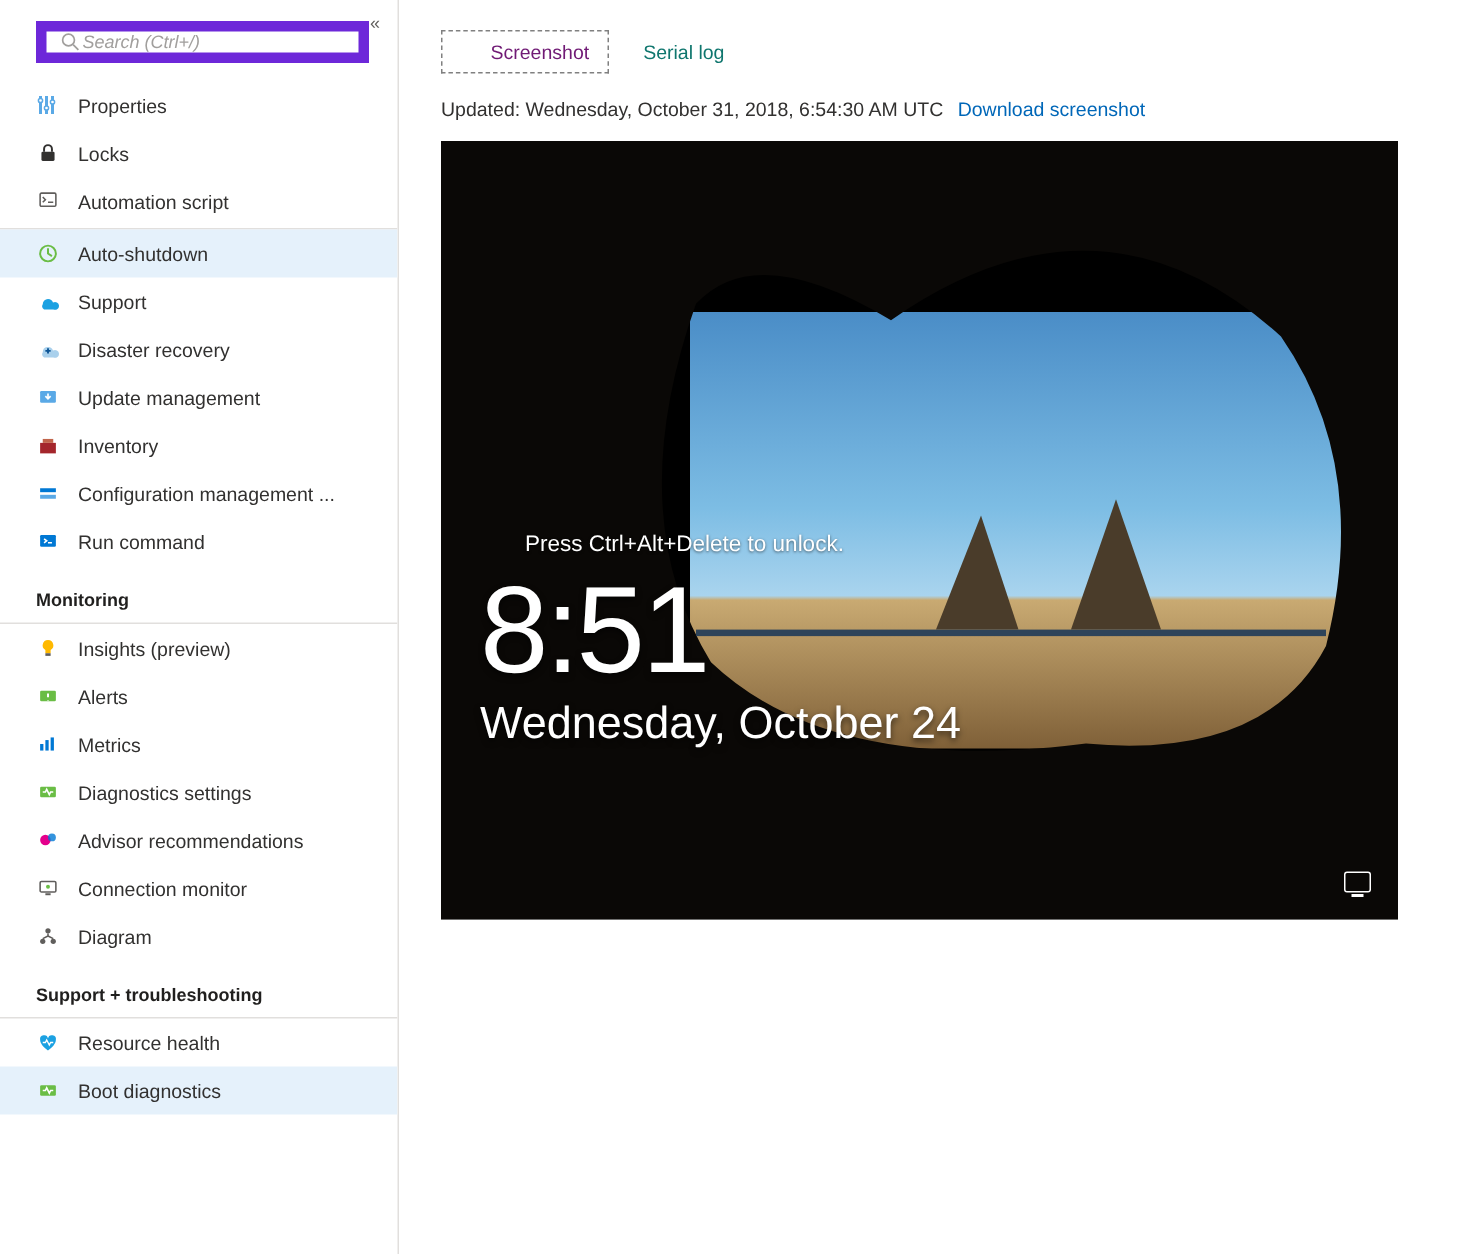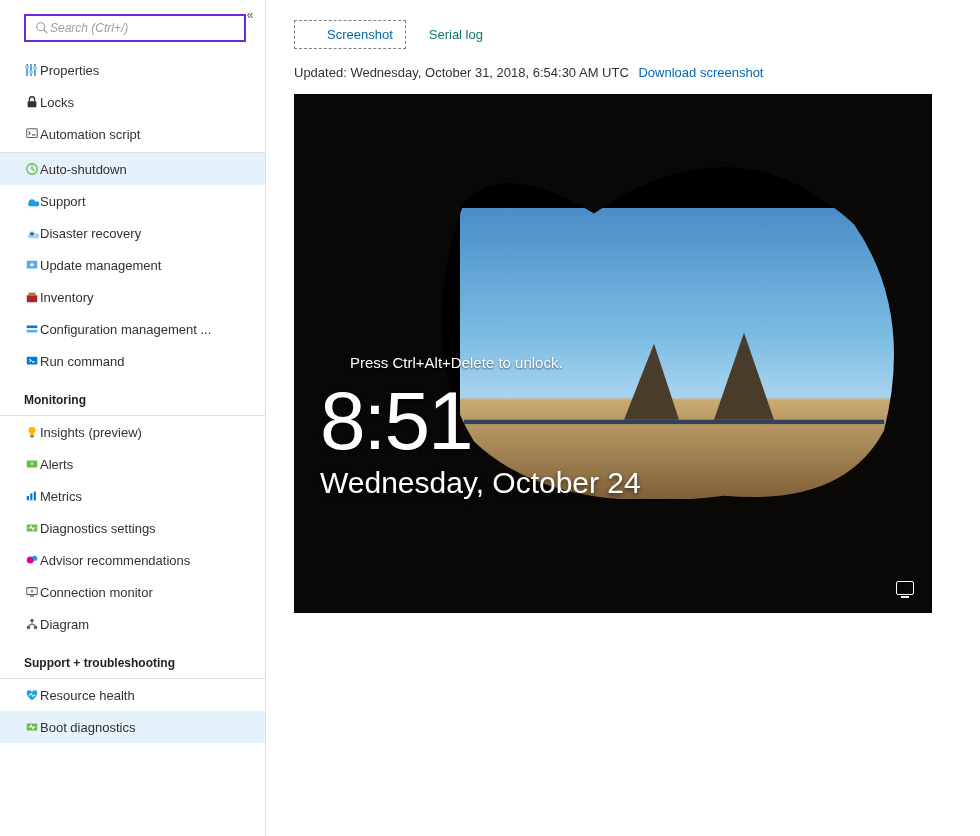--- a/index.html
+++ b/index.html
@@ -32,21 +32,21 @@
     cursor: pointer;
     text-align: center;
     line-height: 18px;
   }
   .search-wrap {
     padding: 14px 14px 8px 24px;
   }
   .search-box {
     width: 222px;
     height: 28px;
-    border: 2px solid #6d28d9;
+    border: 7px solid #6d28d9;
     display: flex;
     align-items: center;
     padding: 4px 8px;
     color: #a19f9d;
   }
   .search-box input {
     border: none;
     outline: none;
     font-size: 12px;
     font-style: italic;
@@ -81,20 +81,21 @@
     margin: 2px 0 0 0;
   }
   .nav-item {
     display: flex;
     align-items: center;
     height: 32px;
     padding-left: 24px;
     font-size: 13px;
     color: #323130;
     cursor: pointer;
+    gap: 12px;
   }
   .nav-item.selected { background: #e5f1fb; }
   .nav-icon {
     width: 16px;
     height: 16px;
     display: inline-flex;
     align-items: center;
     justify-content: center;
     font-size: 14px;
   }
@@ -126,21 +127,21 @@
     padding: 20px 0 0 28px;
   }
   .tab {
     padding: 6px 12px;
     font-size: 13px;
     cursor: pointer;
     color: #0f766e;
     border: 1px solid transparent;
   }
   .tab.active {
-    color: #0369a1;
+    color: #701a75;
     border: 1px dashed #808080;
     background: #ffffff;
     padding-left: 32px;
   }
   .status-row {
     padding: 16px 0 14px 28px;
     font-size: 13px;
     color: #323130;
   }
   .status-row a { color: #0067b8; text-decoration: none; margin-left: 6px; }

